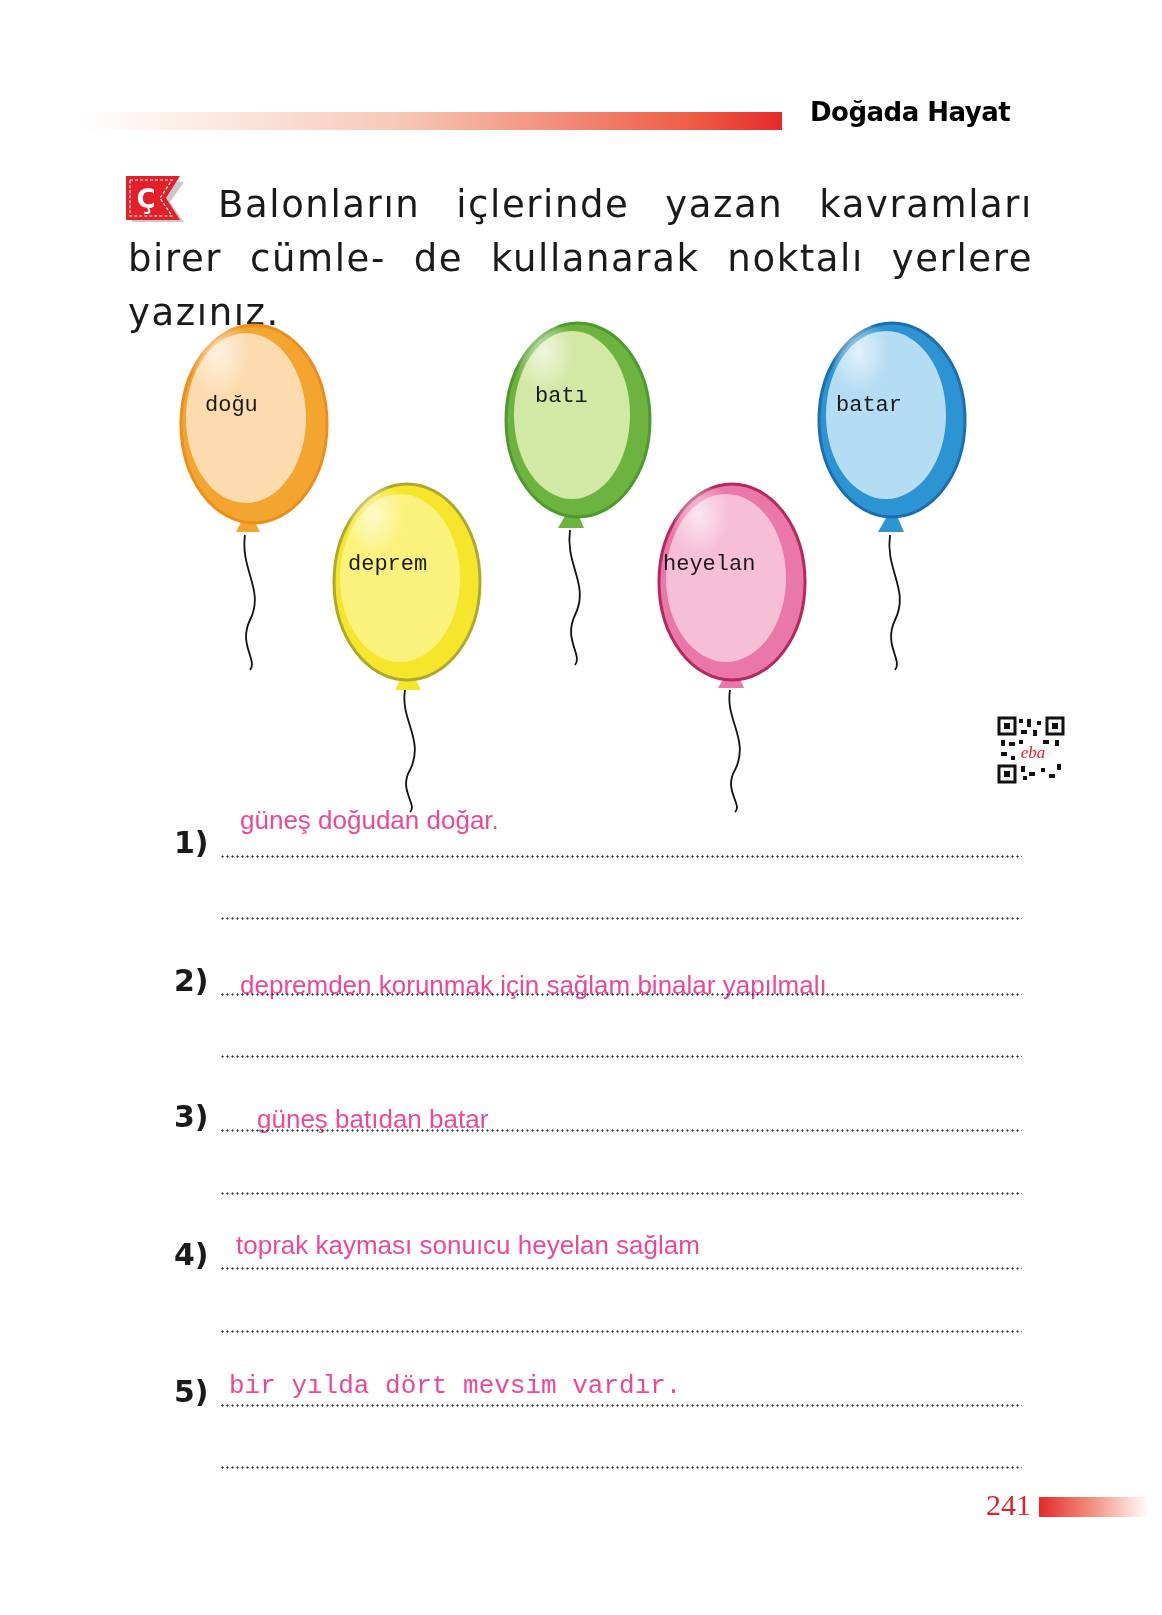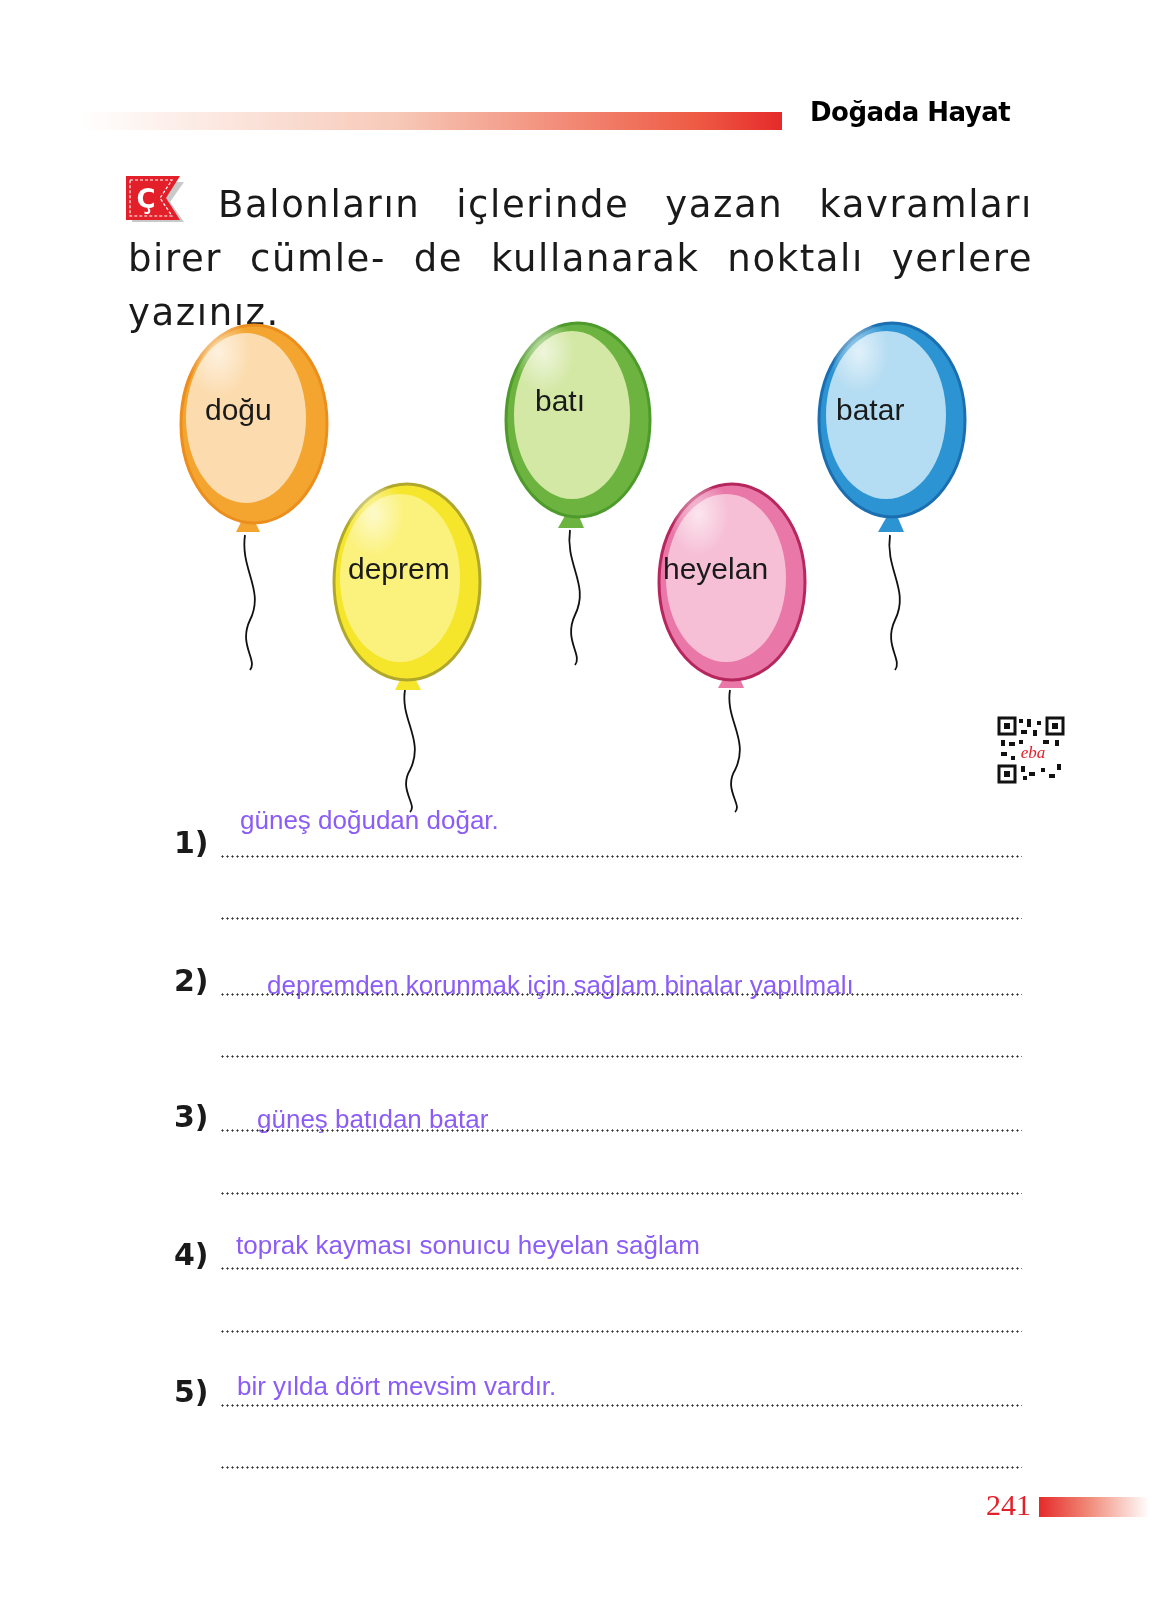--- a/index.html
+++ b/index.html
@@ -3,25 +3,25 @@
 <meta charset="utf-8">
 <style>
   html,body{margin:0;padding:0;background:#fff;}
   body{width:1162px;height:1615px;position:relative;overflow:hidden;font-family:"DejaVu Sans",sans-serif;}
   .hdr-bar{position:absolute;left:80px;top:112px;width:702px;height:18px;background:linear-gradient(90deg,rgba(255,255,255,0) 0%,#f7c9b8 45%,#ee5a44 88%,#e52a2a 100%);}
   .hdr-title{position:absolute;left:810px;top:97px;font-family:"DejaVu Sans",sans-serif;font-weight:bold;font-size:26px;color:#000000;letter-spacing:-0.5px;}
   .flag{position:absolute;left:126px;top:176px;width:60px;height:50px;}
   .instr{position:absolute;left:128px;top:178px;width:905px;font-family:"DejaVu Sans",sans-serif;font-size:37px;line-height:54px;color:#1a1a1a;letter-spacing:1.6px;text-align:justify;}
   .instr .indent{display:inline-block;width:90px;}
   .balloon{position:absolute;}
-  .balloon .word{position:absolute;font-family:Liberation Sans, sans-serif;font-size:30px;color:#1a1a1a;white-space:nowrap;}
+  .balloon .word{position:absolute;font-family:Liberation Mono, monospace;font-size:22px;color:#1a1a1a;white-space:nowrap;}
   .qr{position:absolute;left:997px;top:716px;width:68px;height:68px;}
   .qnum{position:absolute;left:174px;font-family:"DejaVu Sans",sans-serif;font-weight:bold;font-size:30px;color:#1a1a1a;}
   .dots{position:absolute;left:220px;width:802px;height:3px;background-image:radial-gradient(circle,#333 0.9px,transparent 1.2px);background-size:5px 3px;background-repeat:repeat-x;}
-  .ans{position:absolute;font-family:"Liberation Sans",sans-serif;font-size:26px;color:#8b5cf6;white-space:nowrap;}
+  .ans{position:absolute;font-family:"Liberation Sans",sans-serif;font-size:26px;color:#ec4899;white-space:nowrap;}
   .pnum{position:absolute;left:986px;top:1488px;font-family:Liberation Serif, serif;font-size:30px;color:#e3202a;}
   .pbar{position:absolute;left:1039px;top:1497px;width:110px;height:20px;background:linear-gradient(90deg,#e52a2a 0%,#f08a78 45%,rgba(255,255,255,0) 100%);}
 </style>
 </head>
 <body>
 
 <div class="hdr-bar"></div>
 <div class="hdr-title">Doğada Hayat</div>
 
 <svg class="flag" viewBox="0 0 60 50">
@@ -128,34 +128,34 @@
   <text x="36" y="42" font-family="Liberation Serif, serif" font-style="italic" font-size="17" fill="#e3202a" text-anchor="middle">eba</text>
 </svg>
 
 <div>
   <div class="qnum" style="top:825px;">1)</div>
   <div class="ans" style="left:240px;top:805px;">güneş doğudan doğar.</div>
   <div class="dots" style="top:855px;"></div>
   <div class="dots" style="top:917px;"></div>
 
   <div class="qnum" style="top:963px;">2)</div>
-  <div class="ans" style="left:240px;top:970px;margin-left:27px;">depremden korunmak için sağlam binalar yapılmalı</div>
+  <div class="ans" style="left:240px;top:970px;">depremden korunmak için sağlam binalar yapılmalı</div>
   <div class="dots" style="top:993px;"></div>
   <div class="dots" style="top:1055px;"></div>
 
   <div class="qnum" style="top:1099px;">3)</div>
   <div class="ans" style="left:257px;top:1104px;">güneş batıdan batar</div>
   <div class="dots" style="top:1129px;"></div>
   <div class="dots" style="top:1192px;"></div>
 
   <div class="qnum" style="top:1237px;">4)</div>
   <div class="ans" style="left:236px;top:1230px;">toprak kayması sonuıcu heyelan sağlam</div>
   <div class="dots" style="top:1267px;"></div>
   <div class="dots" style="top:1330px;"></div>
 
   <div class="qnum" style="top:1374px;">5)</div>
-  <div class="ans" style="left:237px;top:1371px;">bir yılda dört mevsim vardır.</div>
+  <div class="ans" style="left:229px;top:1371px;font-family:Liberation Mono, monospace;">bir yılda dört mevsim vardır.</div>
   <div class="dots" style="top:1404px;"></div>
   <div class="dots" style="top:1466px;"></div>
 </div>
 
 <div class="pnum">241</div>
 <div class="pbar"></div>
 
 </body></html>

